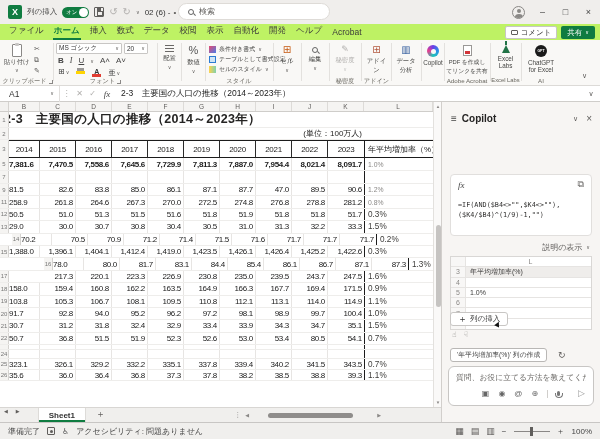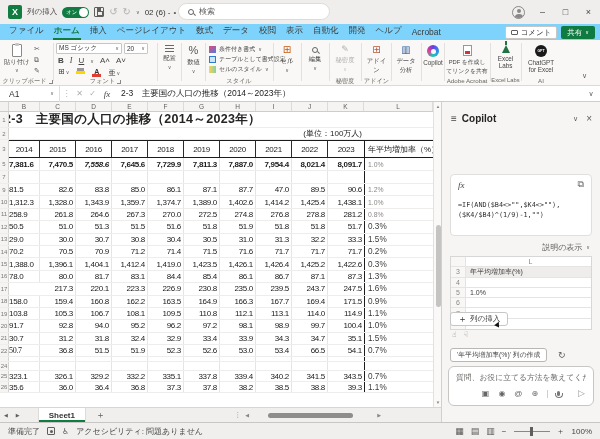--- a/index.html
+++ b/index.html
@@ -29,21 +29,21 @@
           padding-left:9px;font-size:8px;color:#5a5856}
   .mag{width:6px;height:6px;border:1px solid #666;border-radius:50%;position:relative;flex:0 0 auto}
   .mag::after{content:"";position:absolute;width:3px;height:1px;background:#666;transform:rotate(45deg);right:-3px;bottom:-1px}
   #wincontrols{position:absolute;right:0;top:0;height:24px;display:flex;align-items:center}
   .wbtn{width:23px;height:24px;display:flex;align-items:center;justify-content:center;color:#444;font-size:9px}
   .avatar{width:13px;height:13px;border:1px solid #8a8886;border-radius:50%;position:relative;overflow:hidden;margin-right:6px}
   .avatar::before{content:"";position:absolute;top:2px;left:4px;width:4px;height:4px;border-radius:50%;background:#8a8886}
   .avatar::after{content:"";position:absolute;top:7px;left:2px;width:8px;height:6px;border-radius:50%;background:#8a8886}
 
   
-  #tabrow{position:absolute;left:0;top:24px;width:600px;height:16px;background:#7dd3fc;
+  #tabrow{position:absolute;left:0;top:24px;width:600px;height:16px;background:#bef264;
           display:flex;align-items:flex-end;padding-left:4px}
   .rtab{padding:2px 5px 3px;font-size:8.5px;color:#3b3a39;white-space:nowrap}
   .rtab.active{color:#0f7b41;font-weight:bold;position:relative}
   .rtab.active::after{content:"";position:absolute;left:4px;right:4px;bottom:0;height:2px;background:#0f7b41}
   #tabright{margin-left:auto;display:flex;align-items:center;gap:4px;padding-right:5px;padding-bottom:1px}
   .cmtbtn{border:1px solid #c8c6c4;background:#fff;border-radius:2px;font-size:7.5px;padding:1px 5px;
           color:#333;display:flex;gap:3px;align-items:center;height:13px;white-space:nowrap}
   .bub{width:7px;height:5px;border:1px solid #605e5c;border-radius:1px}
   .sharebtn{background:#0f7b41;color:#fff;border-radius:2px;font-size:7.5px;padding:1px 6px;height:13px;
             display:flex;align-items:center;gap:3px;white-space:nowrap}
@@ -115,21 +115,21 @@
   .titlecell{flex:1;display:block;line-height:15px;font-size:12.5px;font-weight:bold;
              text-indent:-5px;white-space:nowrap;overflow:hidden;letter-spacing:0.3px}
   .unitcell{flex:0 0 355px;font-size:8px;display:flex;align-items:center;justify-content:flex-end;padding-right:2px}
   .unitfill{flex:1}
   #vscroll{position:absolute;left:433px;top:0;width:8px;height:305px;background:#faf9f8;border-left:1px solid #e3e1de}
   .varr{position:absolute;left:0;width:8px;text-align:center;font-size:4.5px;color:#8a8886}
   .vthumb{position:absolute;left:1.5px;top:123px;width:5px;height:82px;background:#c6c4c2;border-radius:3px}
 
   
   #sheettabs{position:absolute;left:0;top:407px;width:441px;height:15px;background:#f0efed;
-             border-top:1px solid #d8d6d3;display:flex;align-items:center;font-size:8px;color:#605e5c}
+             border-top:1px solid #d8d6d3;display:flex;font-size:8px;color:#605e5c}
   .snav{font-size:5px;color:#605e5c;padding:0 4px}
   .stab{height:14px;background:#fff;border-left:1px solid #dddbd8;border-right:1px solid #dddbd8;
         display:flex;align-items:center;padding:0 10px;font-weight:bold;color:#333;position:relative;margin-left:14px}
   .stab::after{content:"";position:absolute;left:0;right:0;bottom:0;height:2px;background:#107c41}
   .addsheet{padding:0 10px;font-size:9px;color:#605e5c}
   .hscroll{margin-left:auto;display:flex;align-items:center;gap:4px;margin-right:60px}
   .hdots{font-size:7px;color:#8a8886}
   .harr{font-size:5px;color:#8a8886}
   .htrack{width:120px;height:9px;display:flex;align-items:center}
   .hthumb{width:85px;height:5px;background:#8f8d8b;border-radius:3px;margin-left:15px}
@@ -221,21 +221,20 @@
       <span class="wbtn">□</span>
       <span class="wbtn">×</span>
     </div>
   </div>
 
   <div id="tabrow">
     <span style="display:flex;align-items:flex-end">
         <span class="rtab">ファイル</span>
         <span class="rtab active">ホーム</span>
         <span class="rtab">挿入</span>
-        <span class="rtab">ページレイアウト</span>
         <span class="rtab">数式</span>
         <span class="rtab">データ</span>
         <span class="rtab">校閲</span>
         <span class="rtab">表示</span>
         <span class="rtab">自動化</span>
         <span class="rtab">開発</span>
         <span class="rtab">ヘルプ</span>
         <span class="rtab">Acrobat</span>
       </span>
     <div id="tabright">
@@ -482,21 +481,21 @@
           <span class="ycell" style="flex-basis: 36px; width: 36px;">2020</span>
           <span class="ycell" style="flex-basis: 36px; width: 36px;">2021</span>
           <span class="ycell" style="flex-basis: 36px; width: 36px;">2022</span>
           <span class="ycell" style="flex-basis: 36px; width: 36px; border-right: none;">2023</span>
           <span class="pcth">年平均増加率（%）</span>
         </div>
         <div class="grow brow" style="height: 13px;">
           <span class="gut">5</span>
           <span class="cell c0" style="flex-basis: 31px; width: 31px;">7,381.6</span>
           <span class="cell" style="flex-basis: 36px; width: 36px;">7,470.5</span>
-          <span class="cell" style="flex-basis: 36px; width: 36px; font-style: italic;">7,558.6</span>
+          <span class="cell" style="flex-basis: 36px; width: 36px;">7,558.6</span>
           <span class="cell" style="flex-basis: 36px; width: 36px;">7,645.6</span>
           <span class="cell" style="flex-basis: 36px; width: 36px;">7,729.9</span>
           <span class="cell" style="flex-basis: 36px; width: 36px;">7,811.3</span>
           <span class="cell" style="flex-basis: 36px; width: 36px;">7,887.0</span>
           <span class="cell" style="flex-basis: 36px; width: 36px;">7,954.4</span>
           <span class="cell" style="flex-basis: 36px; width: 36px;">8,021.4</span>
           <span class="cell" style="flex-basis: 36px; width: 36px; border-right: none;">8,091.7</span>
           <span class="pct sm">1.0%</span>
         </div>
         <div class="grow" style="height: 13px;">
@@ -521,34 +520,20 @@
           <span class="cell" style="flex-basis: 36px; width: 36px;">85.0</span>
           <span class="cell" style="flex-basis: 36px; width: 36px;">86.1</span>
           <span class="cell" style="flex-basis: 36px; width: 36px;">87.1</span>
           <span class="cell" style="flex-basis: 36px; width: 36px;">87.7</span>
           <span class="cell" style="flex-basis: 36px; width: 36px;">47.0</span>
           <span class="cell" style="flex-basis: 36px; width: 36px;">89.5</span>
           <span class="cell" style="flex-basis: 36px; width: 36px; border-right: none;">90.6</span>
           <span class="pct sm">1.2%</span>
         </div>
         <div class="grow" style="height: 12.4px;">
-          <span class="gut">10</span>
-          <span class="cell c0" style="flex-basis: 31px; width: 31px;">1,312.3</span>
-          <span class="cell" style="flex-basis: 36px; width: 36px;">1,328.0</span>
-          <span class="cell" style="flex-basis: 36px; width: 36px;">1,343.9</span>
-          <span class="cell" style="flex-basis: 36px; width: 36px;">1,359.7</span>
-          <span class="cell" style="flex-basis: 36px; width: 36px;">1,374.7</span>
-          <span class="cell" style="flex-basis: 36px; width: 36px;">1,389.0</span>
-          <span class="cell" style="flex-basis: 36px; width: 36px;">1,402.6</span>
-          <span class="cell" style="flex-basis: 36px; width: 36px;">1,414.2</span>
-          <span class="cell" style="flex-basis: 36px; width: 36px;">1,425.4</span>
-          <span class="cell" style="flex-basis: 36px; width: 36px; border-right: none;">1,438.1</span>
-          <span class="pct sm">1.0%</span>
-        </div>
-        <div class="grow" style="height: 12.4px;">
           <span class="gut">11</span>
           <span class="cell c0" style="flex-basis: 31px; width: 31px;">258.9</span>
           <span class="cell" style="flex-basis: 36px; width: 36px;">261.8</span>
           <span class="cell" style="flex-basis: 36px; width: 36px;">264.6</span>
           <span class="cell" style="flex-basis: 36px; width: 36px;">267.3</span>
           <span class="cell" style="flex-basis: 36px; width: 36px;">270.0</span>
           <span class="cell" style="flex-basis: 36px; width: 36px;">272.5</span>
           <span class="cell" style="flex-basis: 36px; width: 36px;">274.8</span>
           <span class="cell" style="flex-basis: 36px; width: 36px;">276.8</span>
           <span class="cell" style="flex-basis: 36px; width: 36px;">278.8</span>
@@ -576,21 +561,21 @@
           <span class="cell" style="flex-basis: 36px; width: 36px;">30.7</span>
           <span class="cell" style="flex-basis: 36px; width: 36px;">30.8</span>
           <span class="cell" style="flex-basis: 36px; width: 36px;">30.4</span>
           <span class="cell" style="flex-basis: 36px; width: 36px;">30.5</span>
           <span class="cell" style="flex-basis: 36px; width: 36px;">31.0</span>
           <span class="cell" style="flex-basis: 36px; width: 36px;">31.3</span>
           <span class="cell" style="flex-basis: 36px; width: 36px;">32.2</span>
           <span class="cell" style="flex-basis: 36px; width: 36px; border-right: none;">33.3</span>
           <span class="pct">1.5%</span>
         </div>
-        <div class="grow" style="height: 12.4px;">
+        <div class="grow" style="height: 12.4px; padding-left: 12px;">
           <span class="gut">14</span>
           <span class="cell c0" style="flex-basis: 31px; width: 31px;">70.2</span>
           <span class="cell" style="flex-basis: 36px; width: 36px;">70.5</span>
           <span class="cell" style="flex-basis: 36px; width: 36px;">70.9</span>
           <span class="cell" style="flex-basis: 36px; width: 36px;">71.2</span>
           <span class="cell" style="flex-basis: 36px; width: 36px;">71.4</span>
           <span class="cell" style="flex-basis: 36px; width: 36px;">71.5</span>
           <span class="cell" style="flex-basis: 36px; width: 36px;">71.6</span>
           <span class="cell" style="flex-basis: 36px; width: 36px;">71.7</span>
           <span class="cell" style="flex-basis: 36px; width: 36px;">71.7</span>
@@ -604,21 +589,21 @@
           <span class="cell" style="flex-basis: 36px; width: 36px;">1,404.1</span>
           <span class="cell" style="flex-basis: 36px; width: 36px;">1,412.4</span>
           <span class="cell" style="flex-basis: 36px; width: 36px;">1,419.0</span>
           <span class="cell" style="flex-basis: 36px; width: 36px;">1,423.5</span>
           <span class="cell" style="flex-basis: 36px; width: 36px;">1,426.1</span>
           <span class="cell" style="flex-basis: 36px; width: 36px;">1,426.4</span>
           <span class="cell" style="flex-basis: 36px; width: 36px;">1,425.2</span>
           <span class="cell" style="flex-basis: 36px; width: 36px; border-right: none;">1,422.6</span>
           <span class="pct">0.3%</span>
         </div>
-        <div class="grow" style="height: 12.4px;">
+        <div class="grow" style="height: 12.4px; padding-left: 44px;">
           <span class="gut">16</span>
           <span class="cell c0" style="flex-basis: 31px; width: 31px;">78.0</span>
           <span class="cell" style="flex-basis: 36px; width: 36px;">80.0</span>
           <span class="cell" style="flex-basis: 36px; width: 36px;">81.7</span>
           <span class="cell" style="flex-basis: 36px; width: 36px;">83.1</span>
           <span class="cell" style="flex-basis: 36px; width: 36px;">84.4</span>
           <span class="cell" style="flex-basis: 36px; width: 36px;">85.4</span>
           <span class="cell" style="flex-basis: 36px; width: 36px;">86.1</span>
           <span class="cell" style="flex-basis: 36px; width: 36px;">86.7</span>
           <span class="cell" style="flex-basis: 36px; width: 36px;">87.1</span>
@@ -690,29 +675,29 @@
           <span class="cell" style="flex-basis: 36px; width: 36px;">32.9</span>
           <span class="cell" style="flex-basis: 36px; width: 36px;">33.4</span>
           <span class="cell" style="flex-basis: 36px; width: 36px;">33.9</span>
           <span class="cell" style="flex-basis: 36px; width: 36px;">34.3</span>
           <span class="cell" style="flex-basis: 36px; width: 36px;">34.7</span>
           <span class="cell" style="flex-basis: 36px; width: 36px; border-right: none;">35.1</span>
           <span class="pct">1.5%</span>
         </div>
         <div class="grow" style="height: 12.4px;">
           <span class="gut">22</span>
-          <span class="cell c0" style="flex-basis: 31px; width: 31px; font-family: Liberation Serif, serif;">50.7</span>
+          <span class="cell c0" style="flex-basis: 31px; width: 31px;">50.7</span>
           <span class="cell" style="flex-basis: 36px; width: 36px;">36.8</span>
           <span class="cell" style="flex-basis: 36px; width: 36px;">51.5</span>
           <span class="cell" style="flex-basis: 36px; width: 36px;">51.9</span>
           <span class="cell" style="flex-basis: 36px; width: 36px;">52.3</span>
           <span class="cell" style="flex-basis: 36px; width: 36px;">52.6</span>
           <span class="cell" style="flex-basis: 36px; width: 36px;">53.0</span>
           <span class="cell" style="flex-basis: 36px; width: 36px;">53.4</span>
-          <span class="cell" style="flex-basis: 36px; width: 36px;">66.5</span>
+          <span class="cell" style="flex-basis: 36px; width: 36px;">80.5</span>
           <span class="cell" style="flex-basis: 36px; width: 36px; border-right: none;">54.1</span>
           <span class="pct">0.7%</span>
         </div>
         <div class="grow" style="height: 5px;">
           <span class="gut"></span>
           <span class="cell c0" style="flex-basis: 31px; width: 31px;"></span>
           <span class="cell" style="flex-basis: 36px; width: 36px;"></span>
           <span class="cell" style="flex-basis: 36px; width: 36px;"></span>
           <span class="cell" style="flex-basis: 36px; width: 36px;"></span>
           <span class="cell" style="flex-basis: 36px; width: 36px;"></span>

